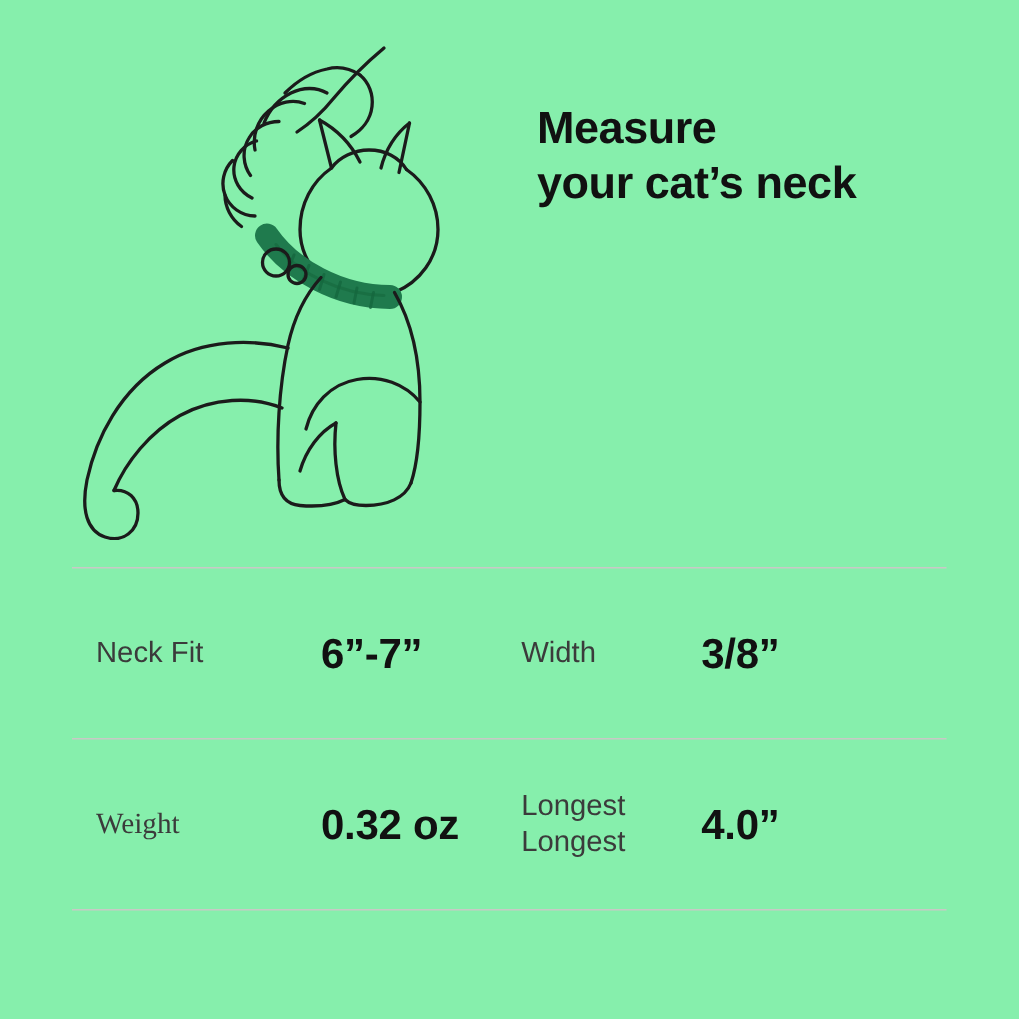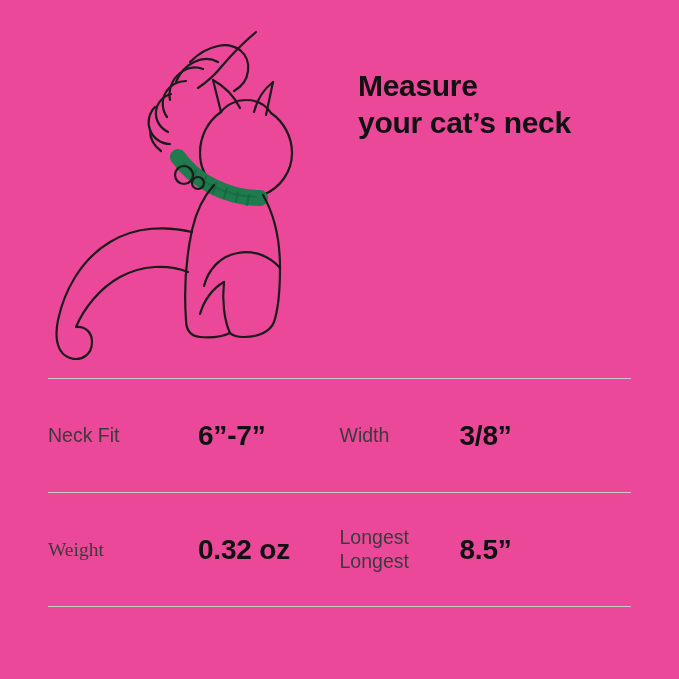--- a/index.html
+++ b/index.html
@@ -11,21 +11,21 @@
     height: 679px;
     background: #f4f4f2;
     font-family: "Liberation Sans", sans-serif;
     color: #1b1b1b;
     overflow: hidden;
   }
   .page {
     position: relative;
     width: 679px;
     height: 679px;
-    background: #ec4899;
+    background: #86efac;
     box-sizing: border-box;
   }
 
   
   .top {
     position: absolute;
     left: 0;
     top: 0;
     width: 679px;
     height: 372px;
@@ -74,21 +74,21 @@
   }
   .spec-row {
     display: flex;
     align-items: center;
     height: 113px;
   }
   .cell {
     display: flex;
     align-items: center;
   }
-  .cell.first { width: 50%; }
+  .cell.first { width: 50%; margin-left: 16px; }
   .cell.second { width: 50%; }
   .lbl {
     font-size: 19.5px;
     color: #3b3b3b;
     line-height: 1.2;
   }
   .lbl .l2 { display: block; }
   .val {
     font-size: 28px;
     font-weight: bold;
@@ -192,20 +192,20 @@
     <div class="spec-row">
       <div class="cell first">
         <span class="lbl c-weight-label">Weight</span>
         <span class="val">0.32 oz</span>
       </div>
       <div class="cell second">
         <span class="lbl c-length-label">
           <span>Longest</span>
           <span class="l2">Longest</span>
         </span>
-        <span class="val">8.5”</span>
+        <span class="val">4.0”</span>
       </div>
     </div>
 
     <div class="rule"></div>
   </div>
 
 </div>
 
 </body></html>

